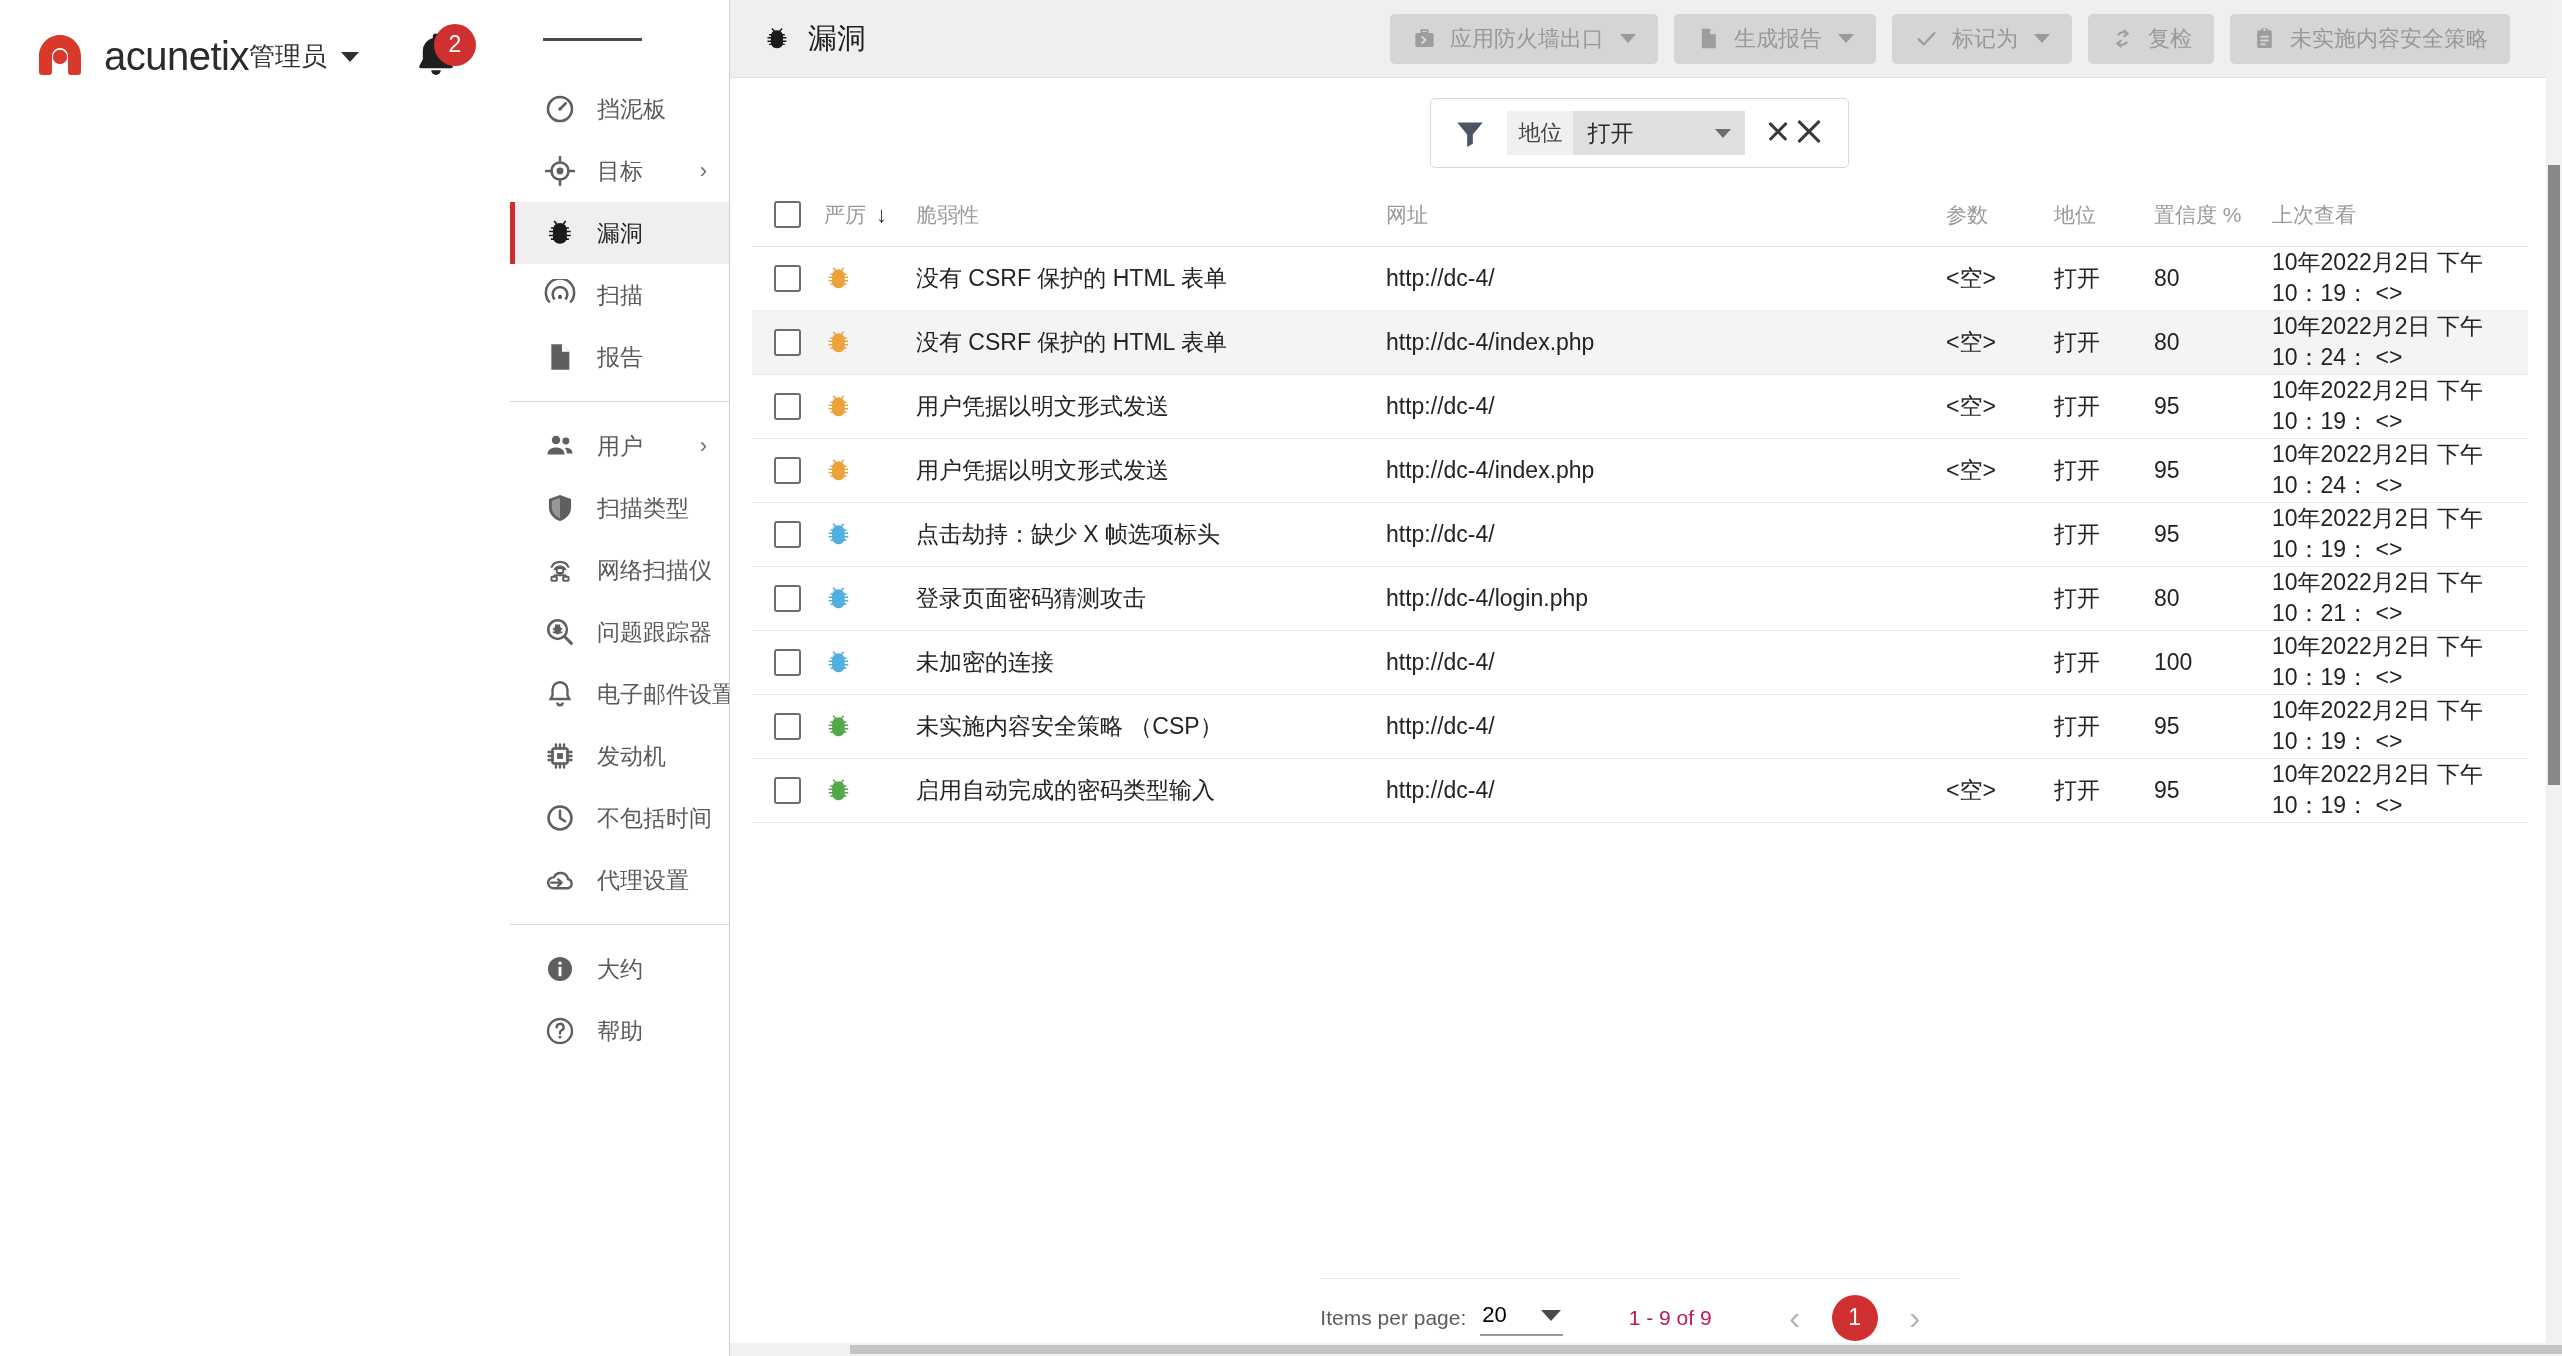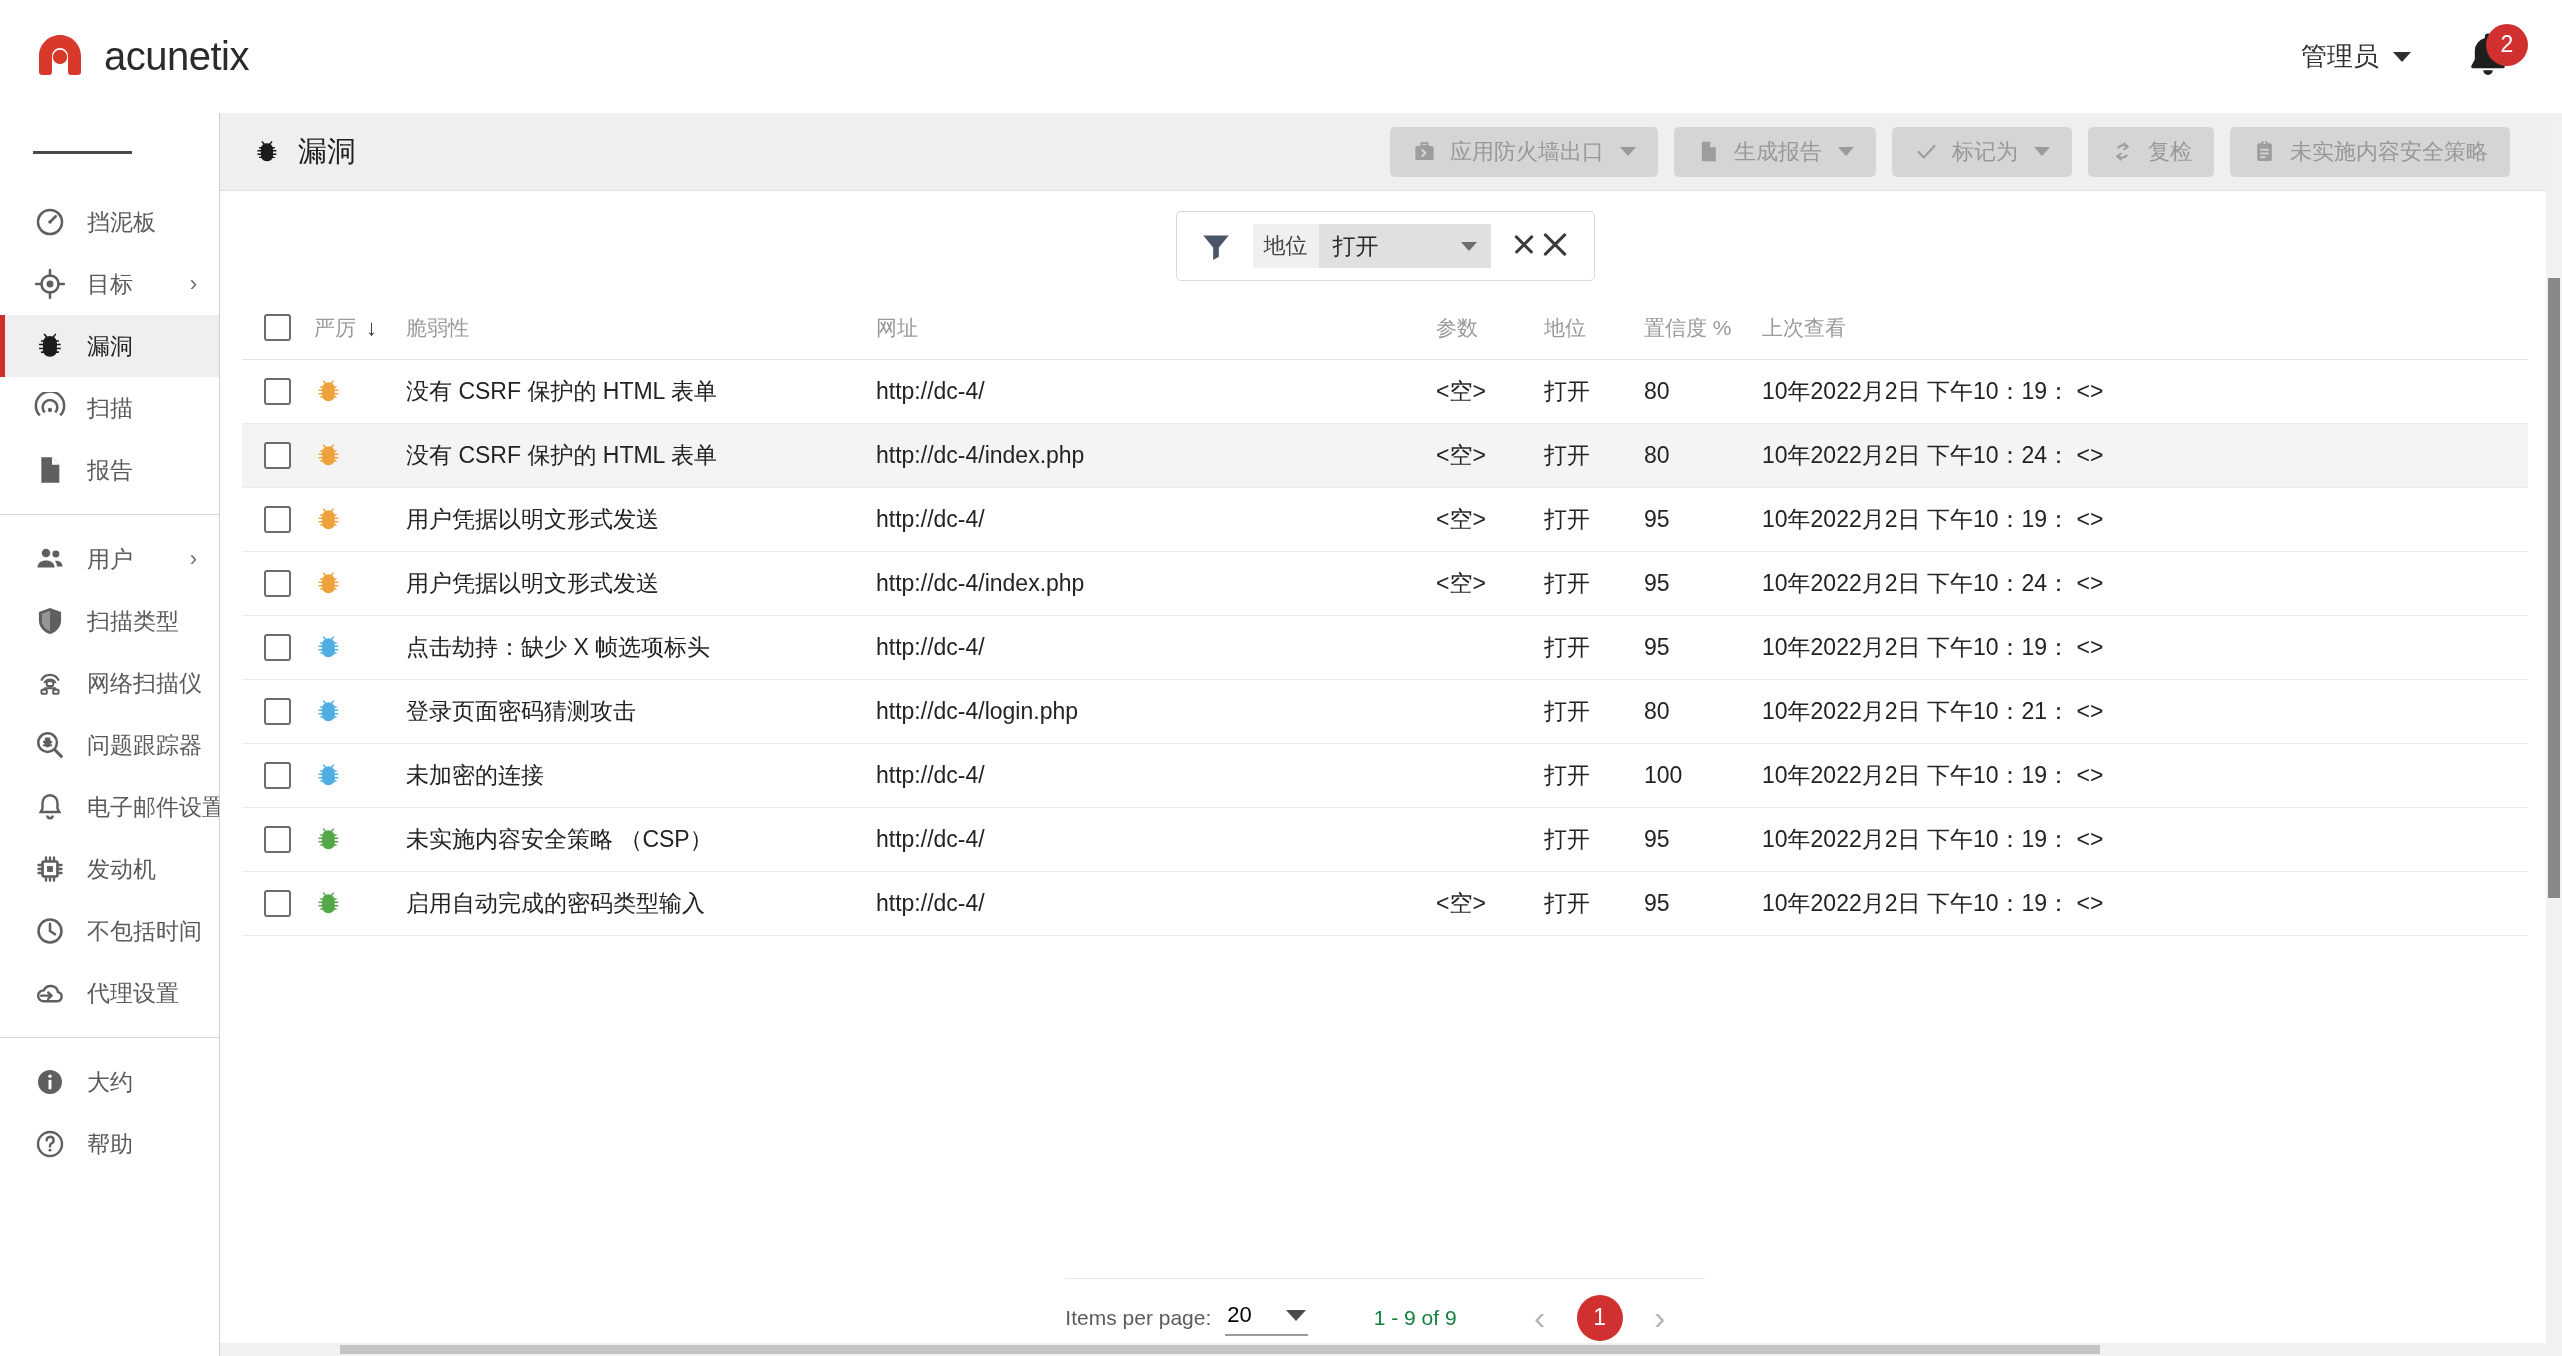--- a/index.html
+++ b/index.html
@@ -2,21 +2,21 @@
 <html><head>
 <meta charset="utf-8">
 <style>
   * { box-sizing: border-box; margin: 0; padding: 0; }
   html, body {
     width: 2562px; height: 1356px;
     background: #ffffff;
     font-family: "Liberation Sans", "DejaVu Sans", sans-serif;
     overflow: hidden;
   }
-  .app { position: relative; width: 2562px; height: 1356px; display: flex; flex-direction: column; }
+  .app { position: relative; width: 2562px; height: 1356px; display: flex; flex-direction: row; }
 
   
   .topbar {
     height: 113px; min-height: 113px;
     background: #ffffff;
     display: flex; align-items: center;
     justify-content: space-between;
     padding: 0 46px 0 34px;
     position: relative; z-index: 30;
   }
@@ -190,21 +190,21 @@
     border-bottom: 2px solid #9a9a9a;
     padding: 3px 2px 6px 2px; margin-right: 66px;
     cursor: pointer; color: #000000; font-size: 22px;
   }
   .ipp-caret {
     width: 0; height: 0;
     border-left: 10px solid transparent;
     border-right: 10px solid transparent;
     border-top: 11px solid #4a4a4a;
   }
-  .range { margin-right: 60px; color: #15803d; font-size: 21px; }
+  .range { margin-right: 60px; color: #be185d; font-size: 21px; }
   .pg-btn {
     width: 46px; height: 46px; display: flex; align-items: center; justify-content: center;
     color: #b5b5b5; font-size: 34px; cursor: pointer; user-select: none;
   }
   .pg-cur {
     width: 46px; height: 46px; border-radius: 50%;
     background: #d13030; color: #fff;
     display: flex; align-items: center; justify-content: center;
     font-size: 23px; margin: 0 14px; cursor: pointer;
   }

